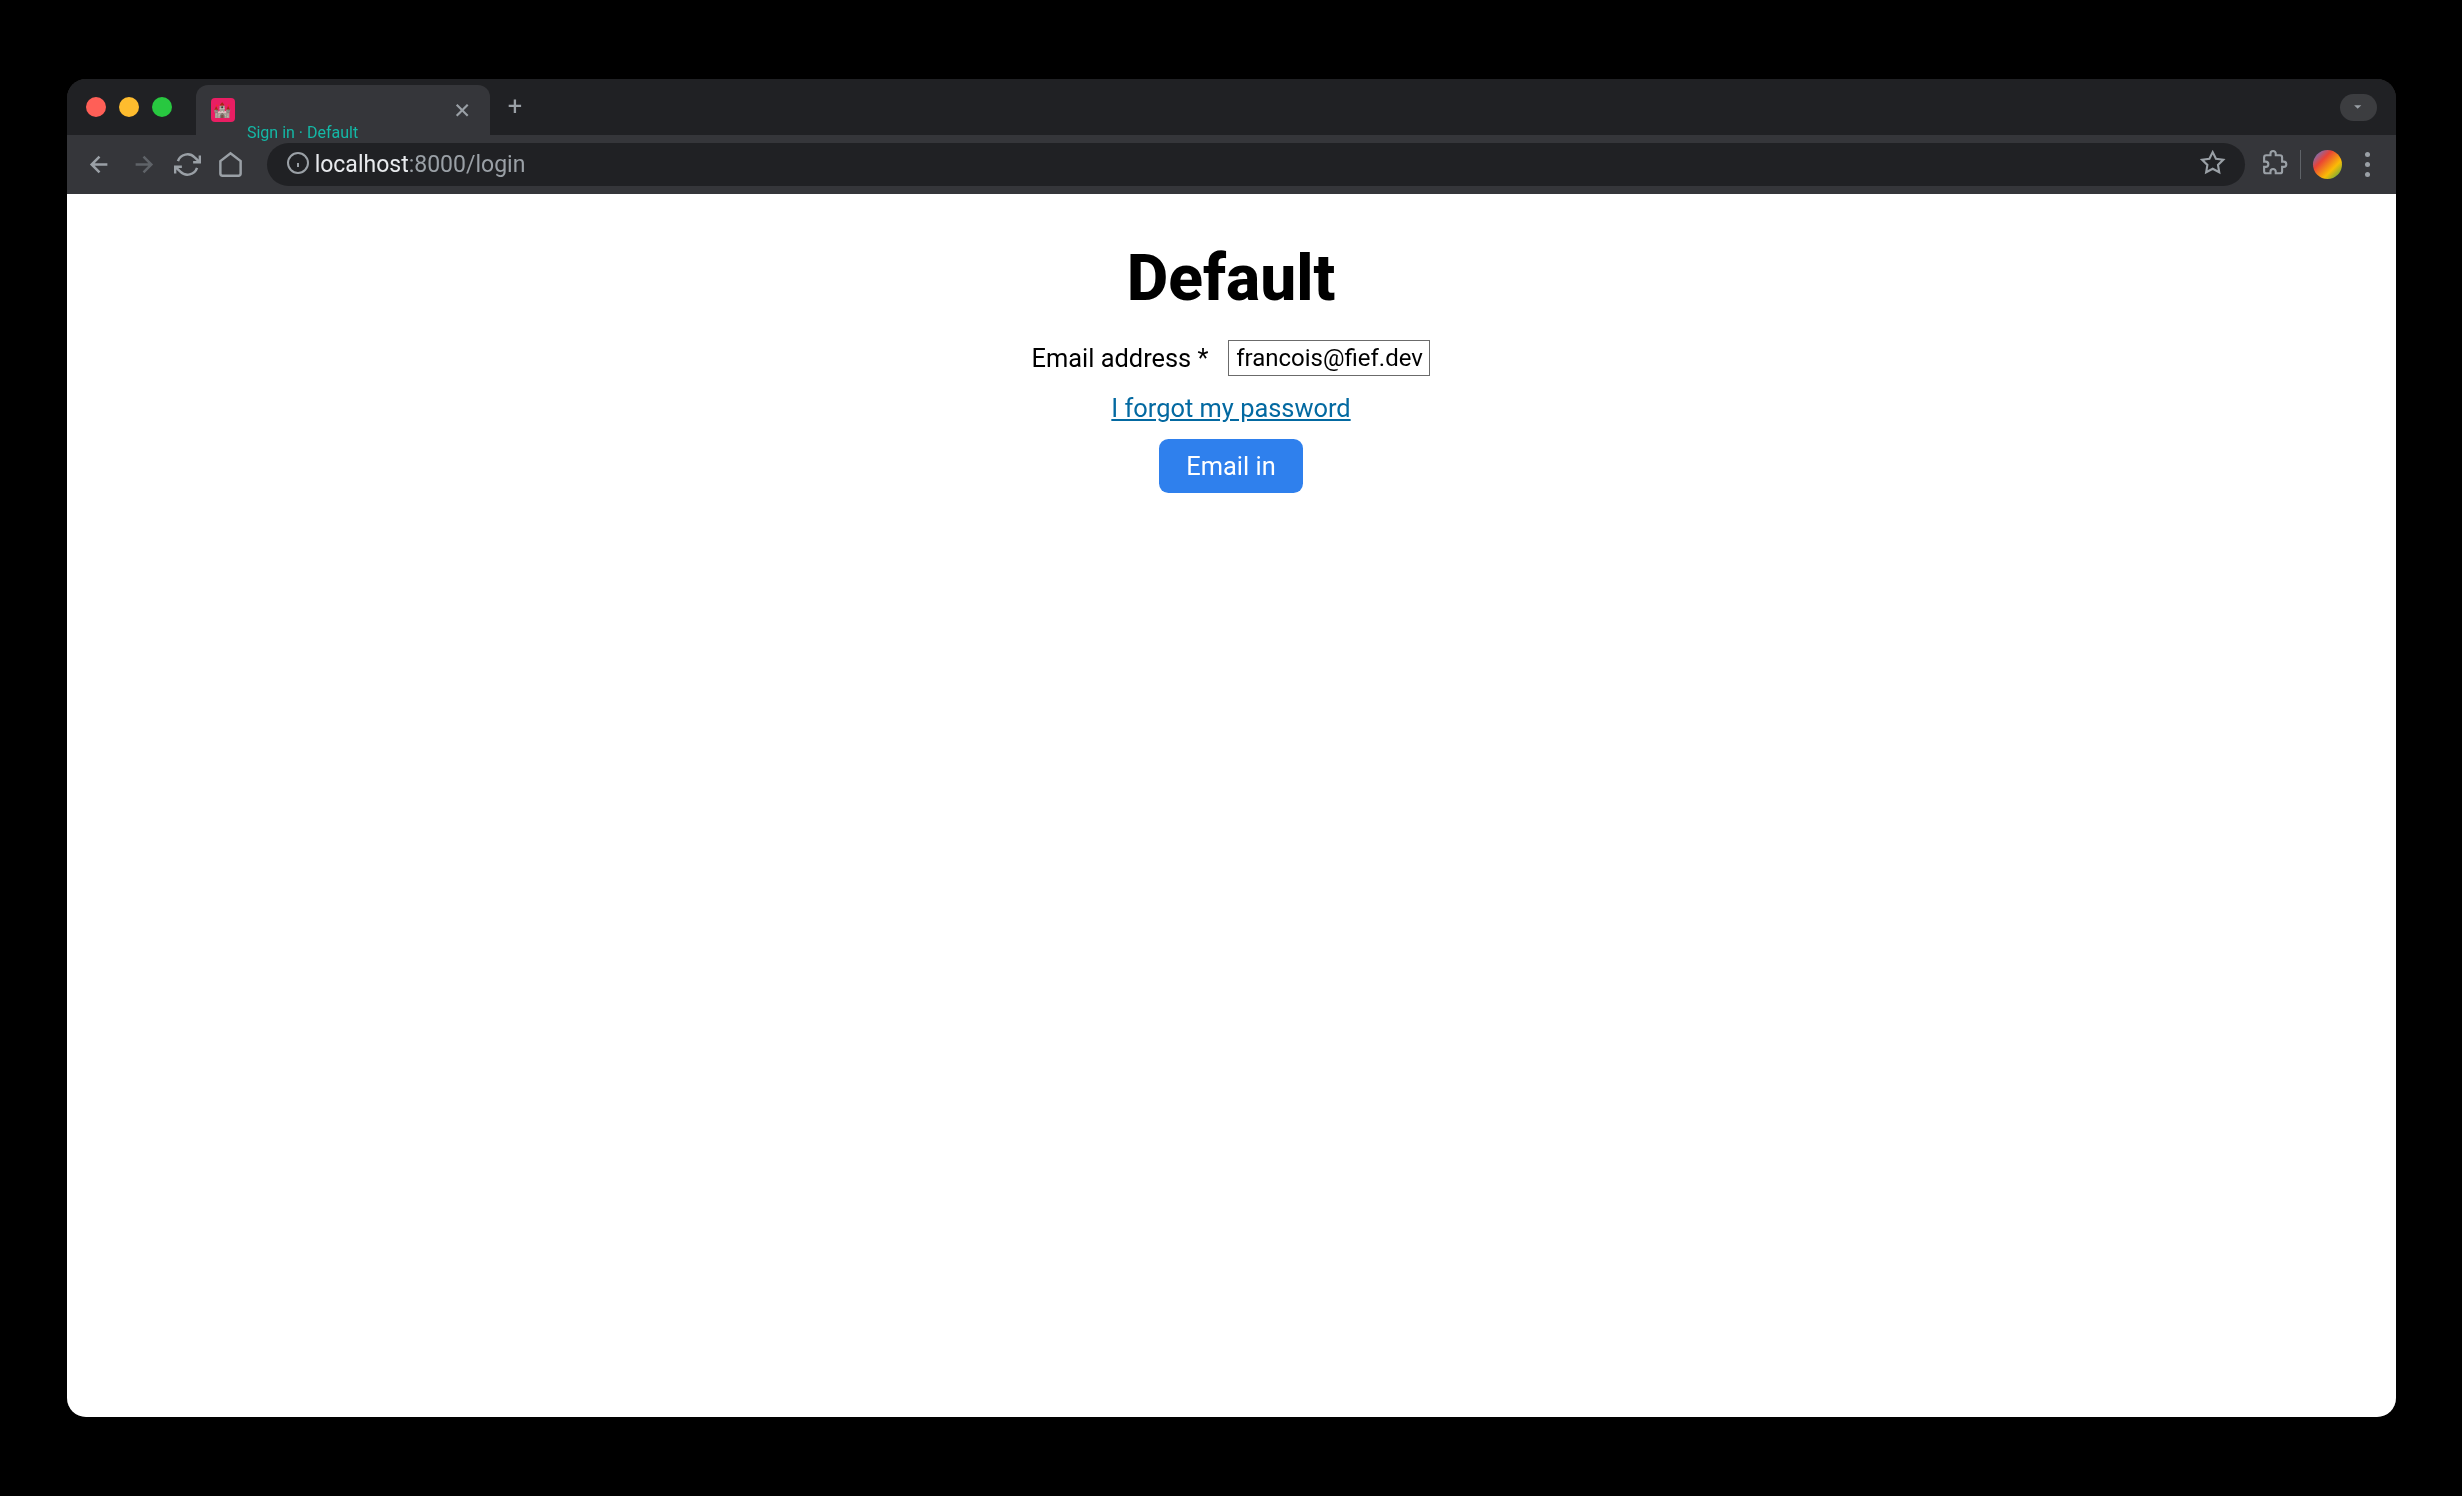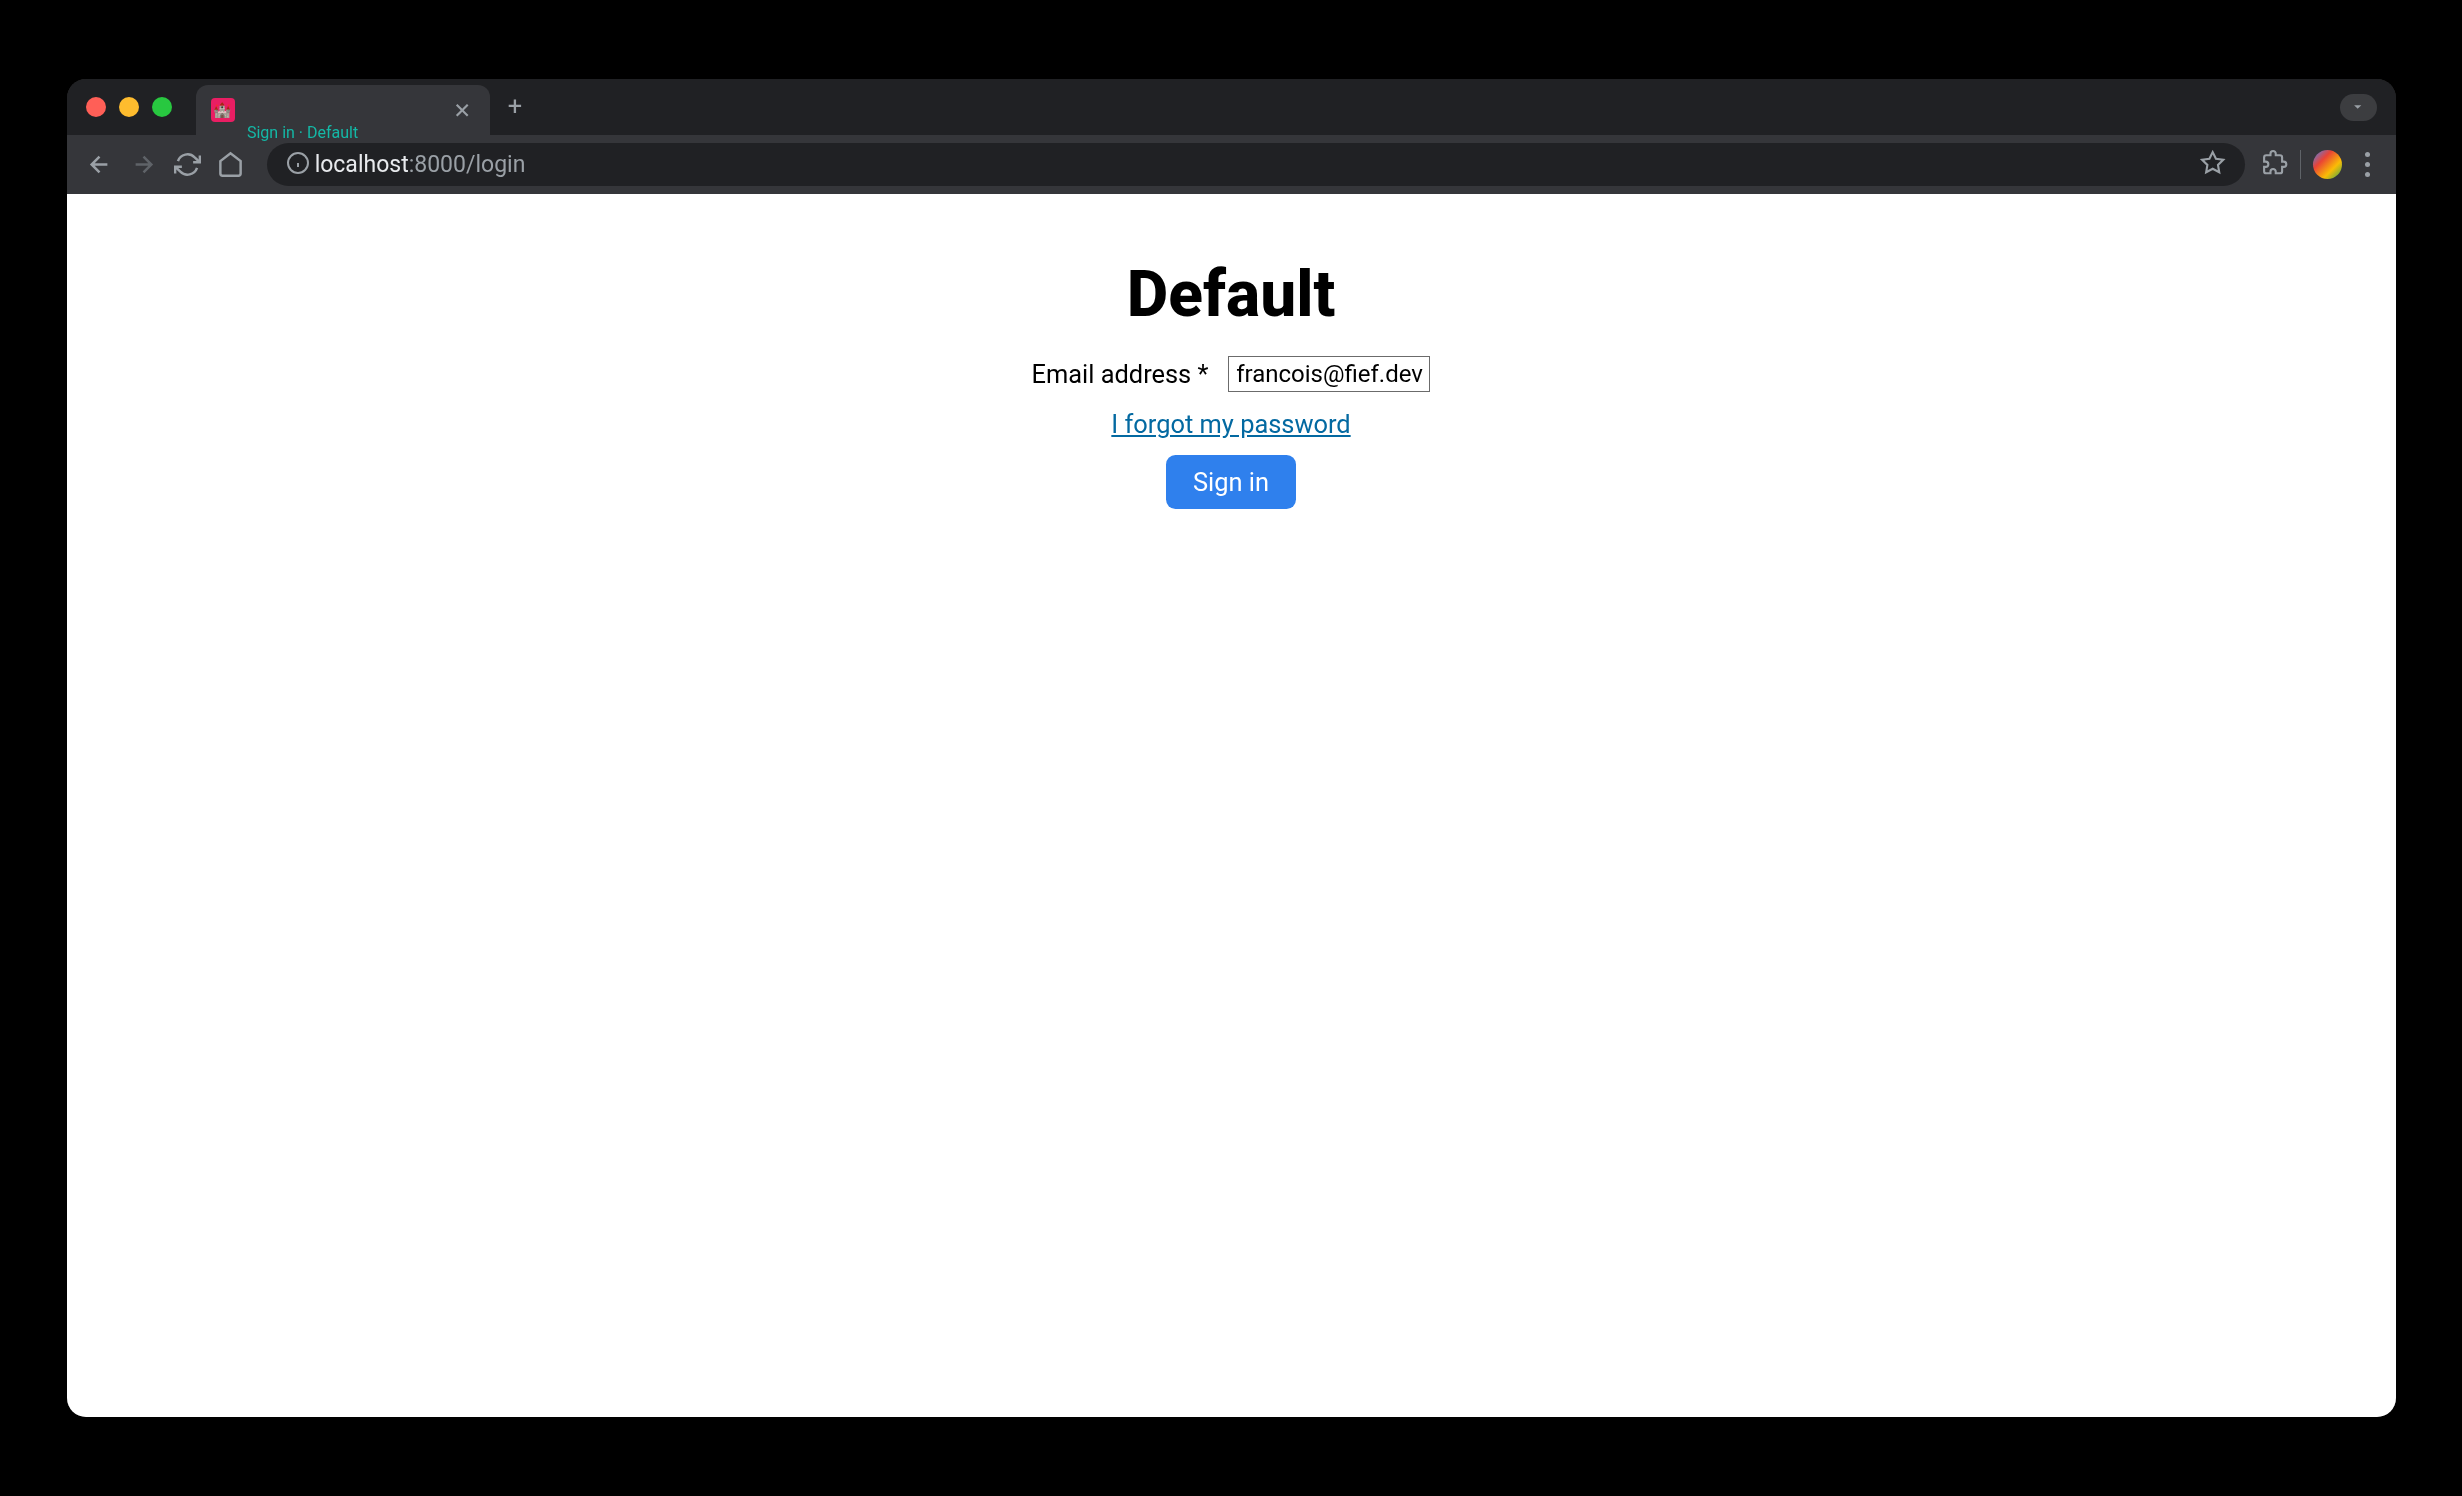--- a/index.html
+++ b/index.html
@@ -209,21 +209,21 @@
       border-radius: 50%;
     }
 
     
     .viewport {
       flex: 1;
       background: #fff;
       overflow: auto;
       display: flex;
       justify-content: center;
-      padding-top: 63px;
+      padding-top: 47px;
     }
 
     .login-container {
       text-align: center;
       font-size: 25.4px;
       color: #000;
     }
 
     .page-title {
       font-size: 64px;
@@ -367,19 +367,19 @@
       <h1 class="page-title">Default</h1>
 
       <div class="form-row">
         <label>Email address *</label>
         <input type="text" value="francois@fief.dev" style="">
       </div>
 
 
       <a href="#" class="link">I forgot my password</a>
       <br>
-      <button class="signin-btn">Sign in</button>
+      <button class="signin-btn">Email in</button>
 
     </div>
   </div>
 
 </div>
 
 
 </body></html>

